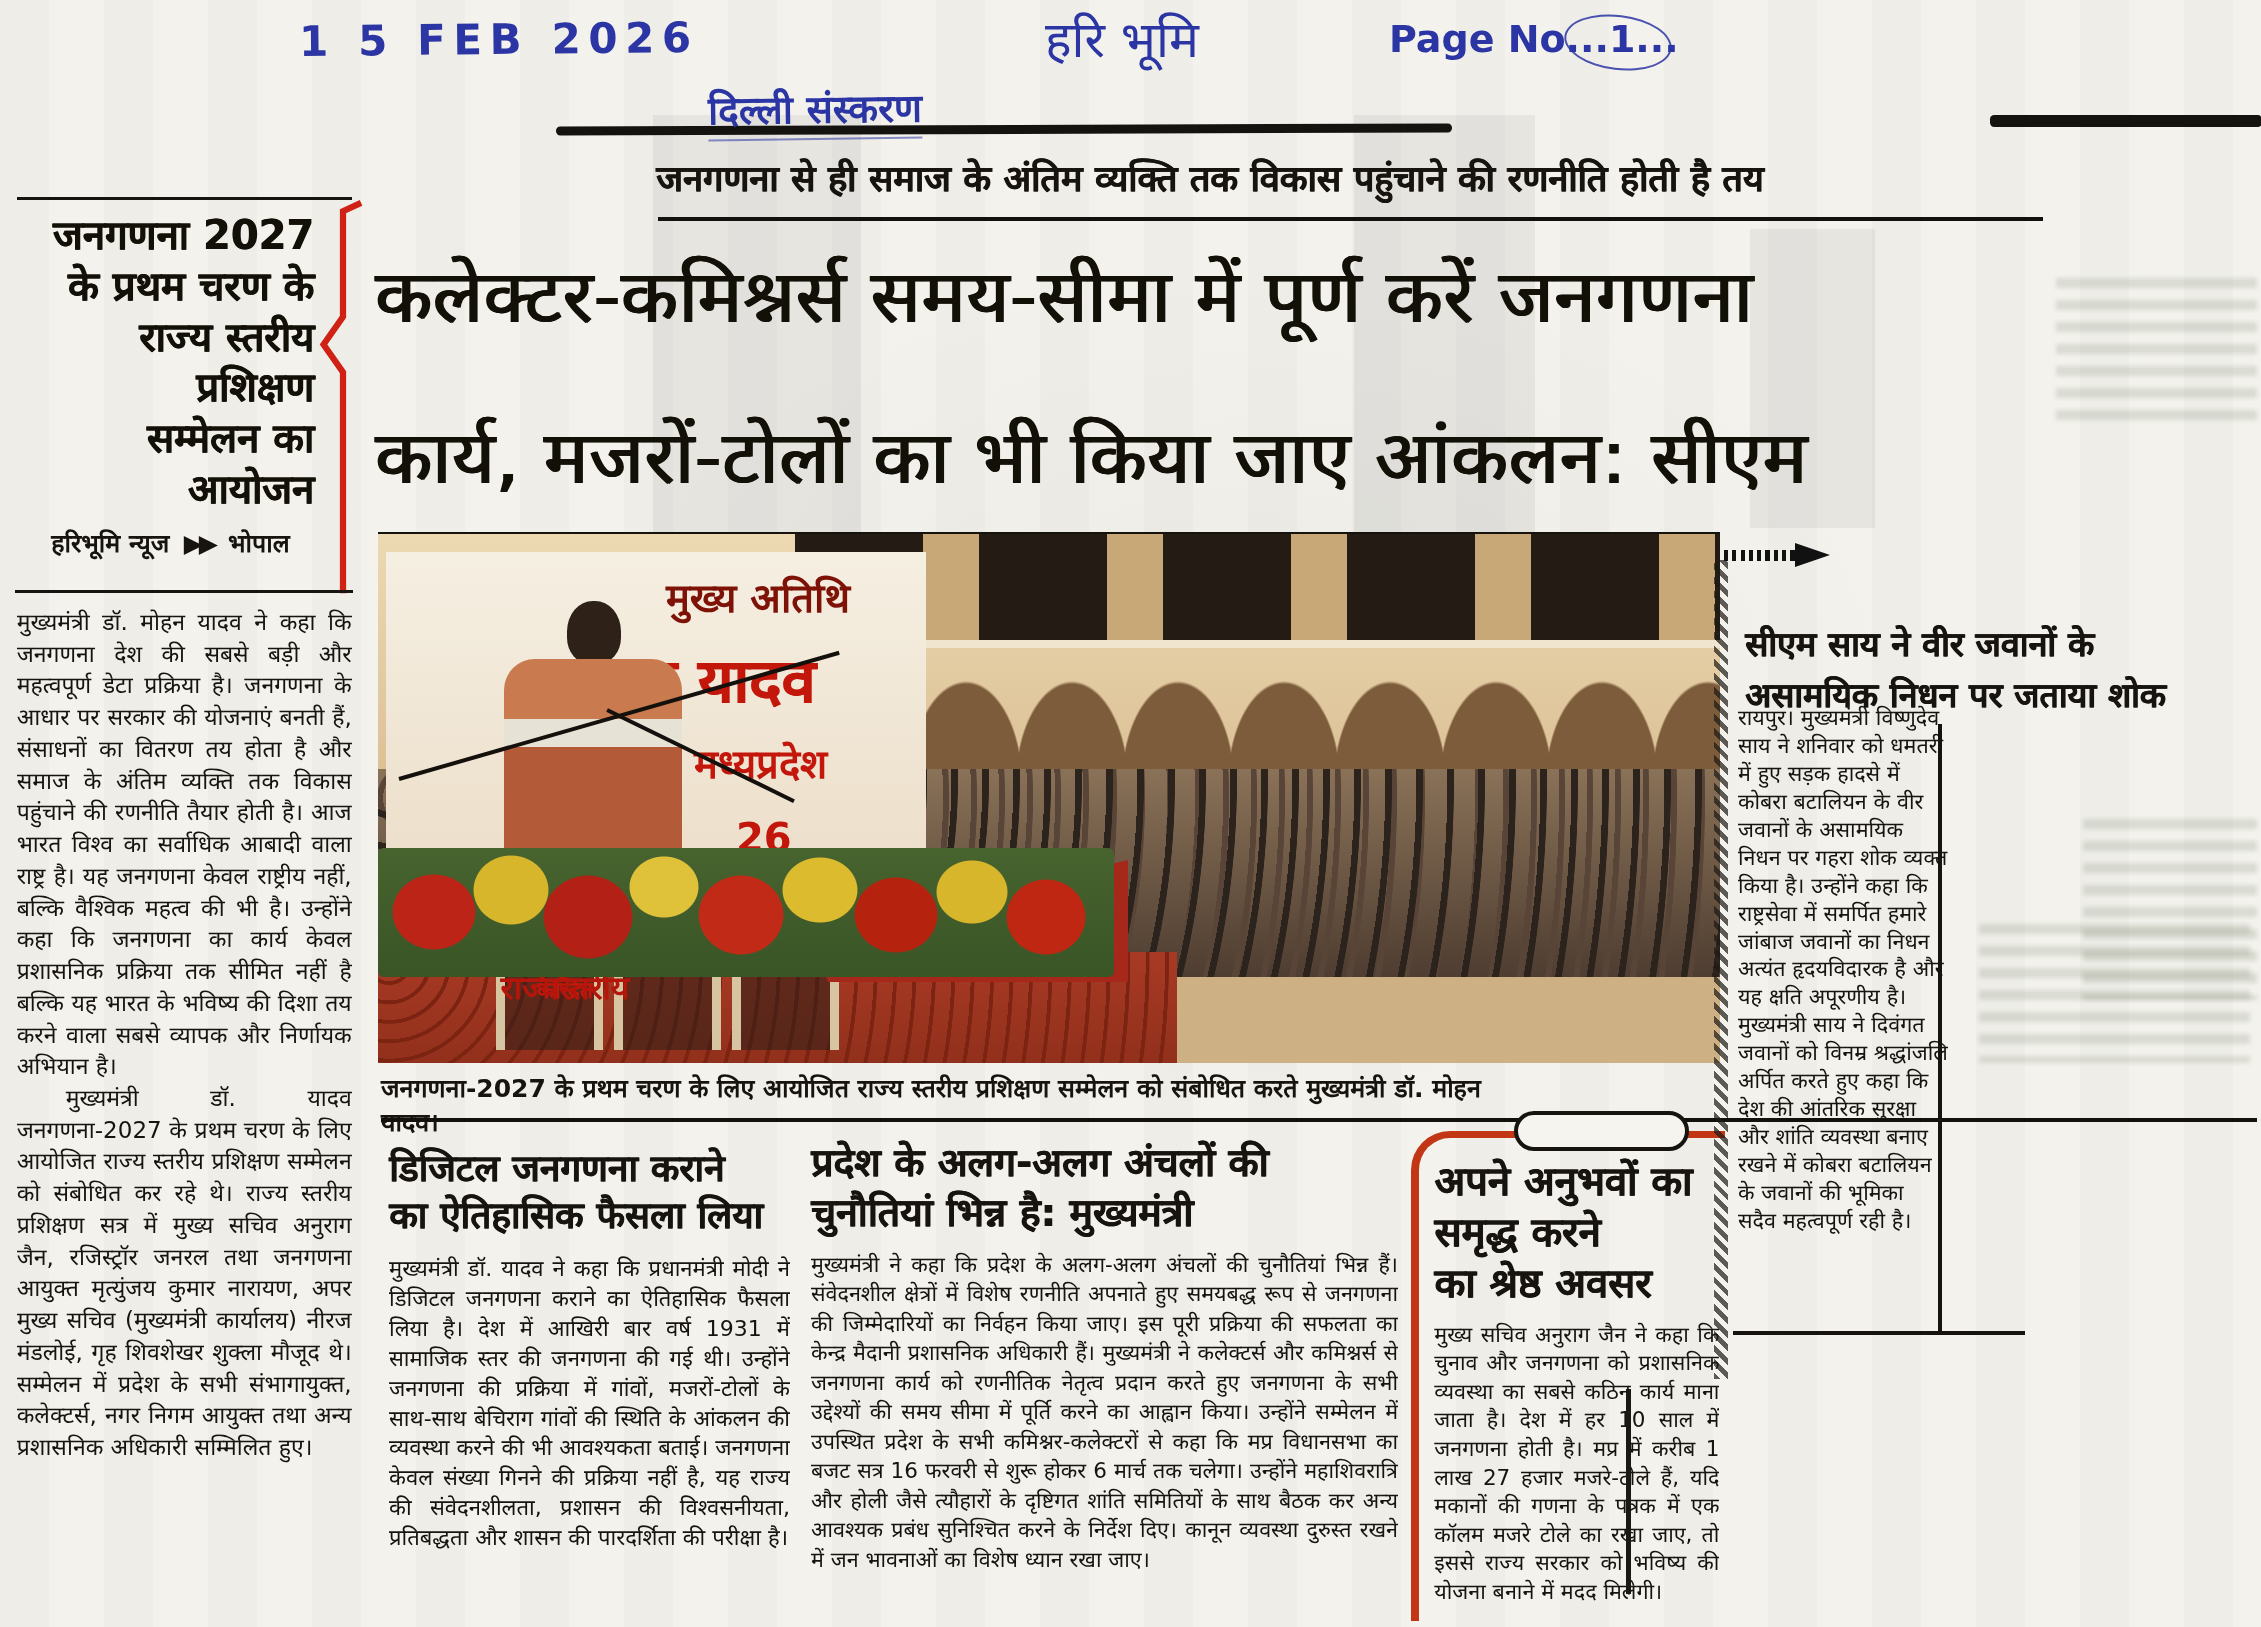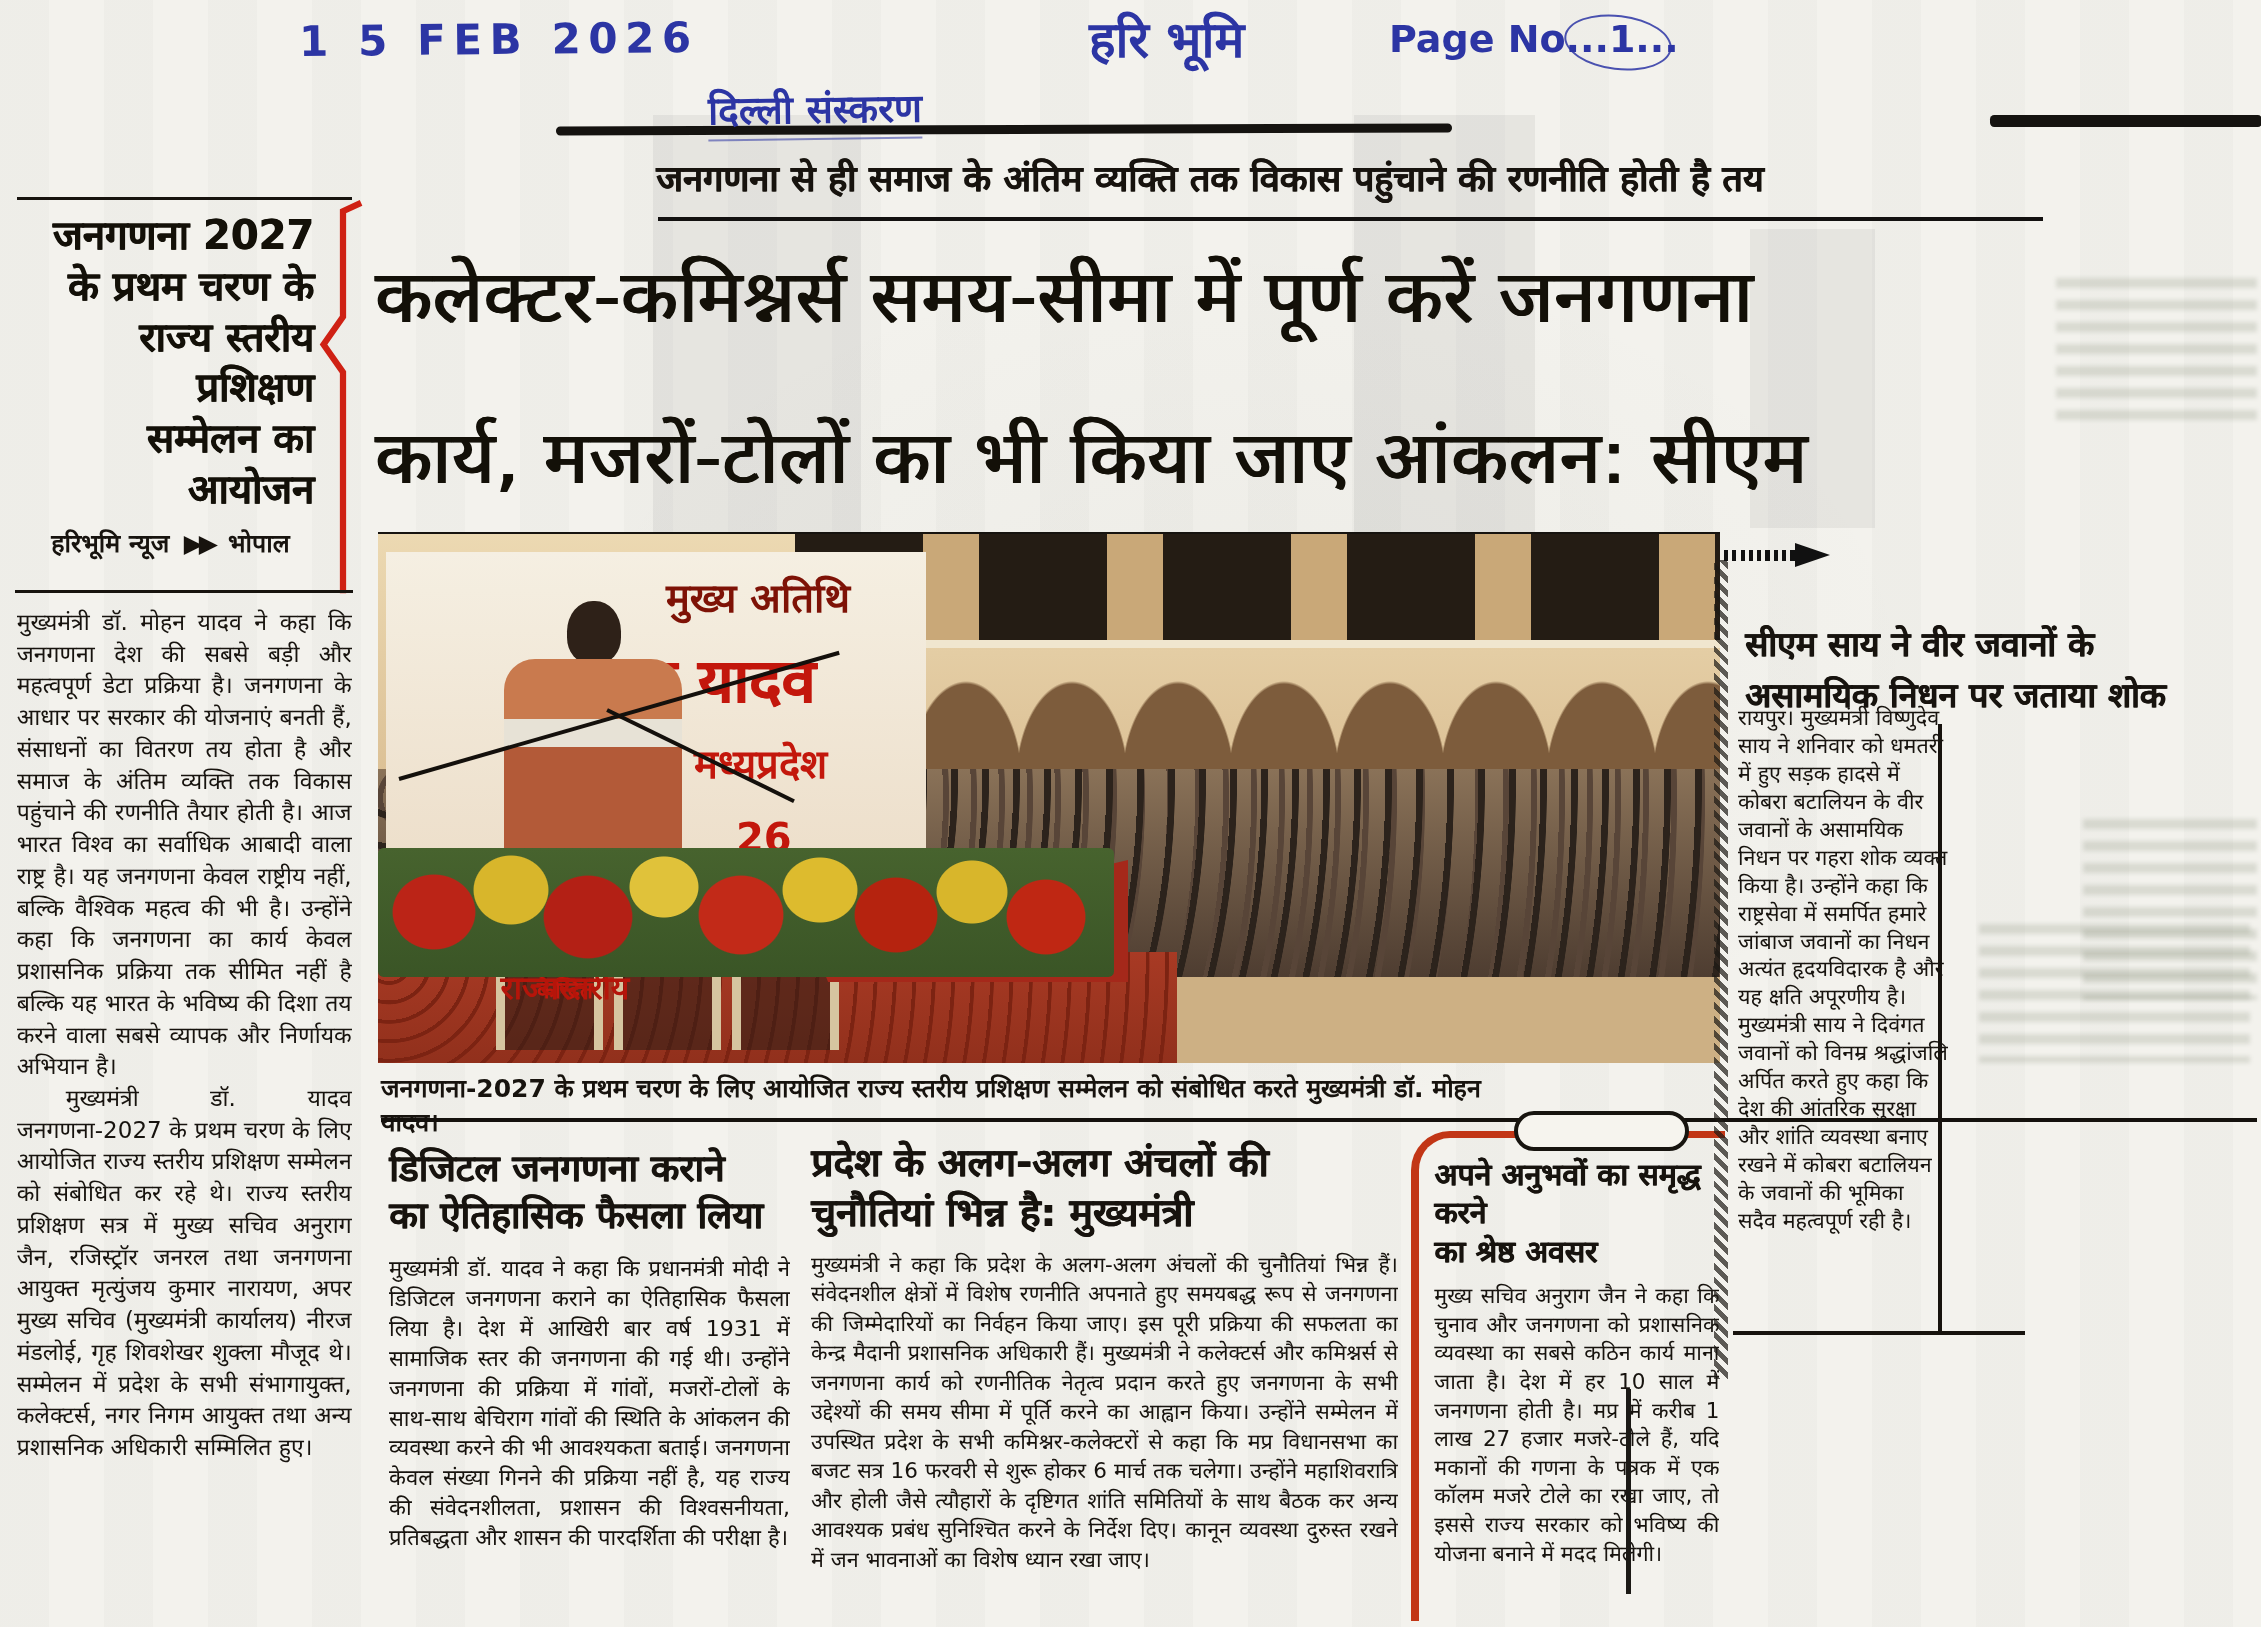--- a/index.html
+++ b/index.html
@@ -11,21 +11,21 @@
   .paper-tex{left:0;top:0;width:2261px;height:1628px;
     background:repeating-linear-gradient(90deg,rgba(90,95,88,.03) 0 49px,transparent 49px 104px),
                radial-gradient(972px 625px at 55% 42%,rgba(120,120,110,.05),transparent 70%);}
   .scan-shadow{background:rgba(100,105,98,.09);}
   .bleed{background:repeating-linear-gradient(180deg,rgba(110,120,95,.38) 0 9.7px,transparent 9.7px 22px);
          filter:blur(2.1px);opacity:.5;}
   .smudge{background:#151310;border-radius:4.2px;}
   
   .stamp{color:#2c35a4;}
   .stamp-date{left:299px;top:15.3px;font-size:42px;font-weight:600;letter-spacing:7.6px;transform:rotate(-.6deg);}
-  .stamp-paper{left:1045px;top:4.2px;font-size:50px;font-weight:700;margin-left:44px;}
+  .stamp-paper{left:1045px;top:4.2px;font-size:50px;font-weight:400;}
   .stamp-page{left:1389px;top:16.7px;font-size:38px;font-weight:600;}
   .stamp-scribble{left:1564px;top:15.3px;width:104px;height:51px;border:2.8px solid #2c35a4;border-radius:50%;transform:rotate(7deg);opacity:.85;}
   .stamp-edition{left:708px;top:81px;font-size:39px;font-weight:700;border-bottom:2.8px solid rgba(44,53,164,.55);padding-bottom:4.2px;transform:rotate(-.8deg);}
   
   .kicker{left:656px;top:153px;width:1403px;font-size:36px;font-weight:800;white-space:nowrap;
           text-shadow:0.7px 0 currentColor;}
   .kicker-rule{left:658px;top:217px;width:1385px;height:3.5px;background:#131110;}
   .headline{left:375px;width:1883px;font-size:74px;font-weight:400;white-space:nowrap;letter-spacing:0.7px;
             color:#131008;text-shadow:1.4px 0 currentColor,-0.7px 0 currentColor;}
   .hl1{top:243px;} .hl2{top:404px;}
@@ -96,21 +96,21 @@
   .colA-body{left:389px;top:1254px;width:401px;height:369px;overflow:hidden;
      font-size:22px;line-height:1.36;text-align:justify;}
   .colB-head{left:811px;top:1138px;width:587px;font-size:39px;font-weight:900;line-height:1.28;
      text-shadow:0.7px 0 currentColor;}
   .colB-body{left:811px;top:1250px;width:587px;height:375px;overflow:hidden;
      font-size:21.5px;line-height:1.37;text-align:justify;}
   .colC{left:1411px;top:1131px;width:314px;height:490px;box-sizing:border-box;
      border-left:8.3px solid #c23616;border-top:7px solid #c23616;border-radius:39px 0 0 0;
      padding:18px 5.6px 0 15.3px;}
   .colC-pill{left:1514px;top:1111px;width:167px;height:32px;background:#f6f4ee;border:4.2px solid #17140f;border-radius:21px;}
-  .colC-head{font-size:30px;font-weight:900;line-height:1.28;text-shadow:0.7px 0 currentColor;}
+  .colC-head{font-size:40px;font-weight:900;line-height:1.28;text-shadow:0.7px 0 currentColor;}
   .colC-body{margin-top:11px;font-size:21.5px;line-height:1.33;text-align:justify;height:332px;overflow:hidden;}
   .hatch-v{left:1714px;top:560px;width:14px;height:819px;opacity:.7;
      background:repeating-linear-gradient(45deg,#1c1914 0 4.9px,transparent 4.9px 9.7px);}
   .edge-v2{left:1626px;top:1389px;width:4.9px;height:205px;background:#1b1915;}
   
   .arrow-bar{left:1724px;top:550px;width:71px;height:11px;
      background:repeating-linear-gradient(90deg,#111 0 4.2px,transparent 4.2px 8.3px);}
   .arrow-head{left:1795px;top:543px;width:0;height:0;border-top:12.5px solid transparent;
      border-bottom:12.5px solid transparent;border-left:35px solid #111;}
   .cm-head{left:1745px;top:585px;width:517px;font-size:34px;font-weight:900;line-height:1.5;text-align:left;

